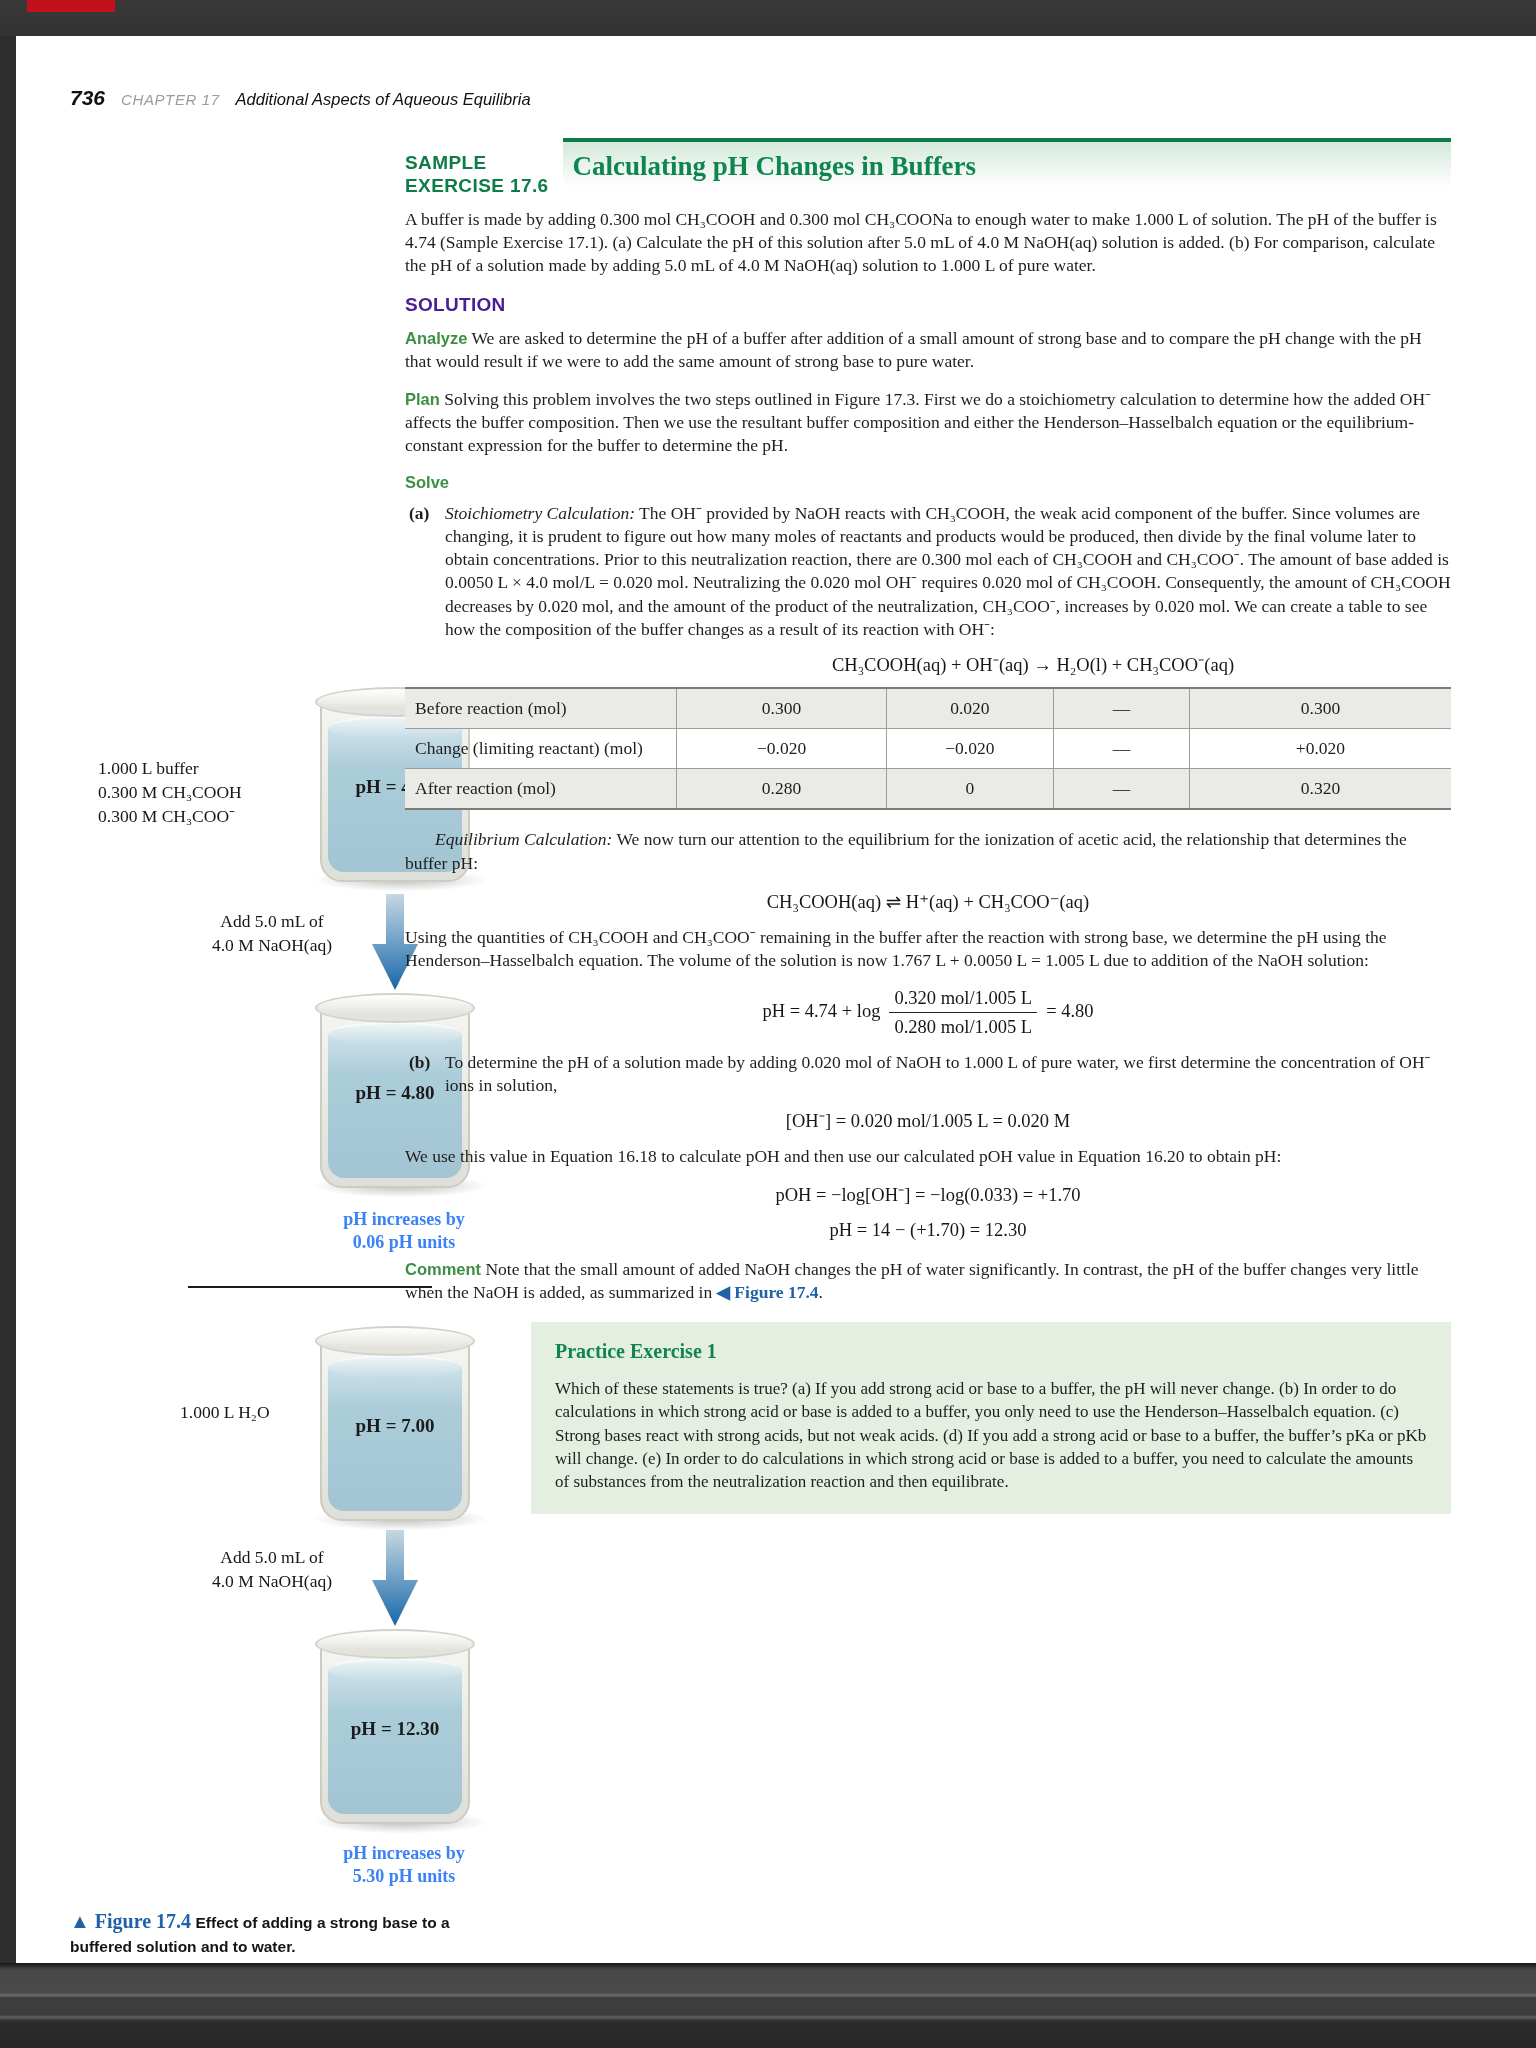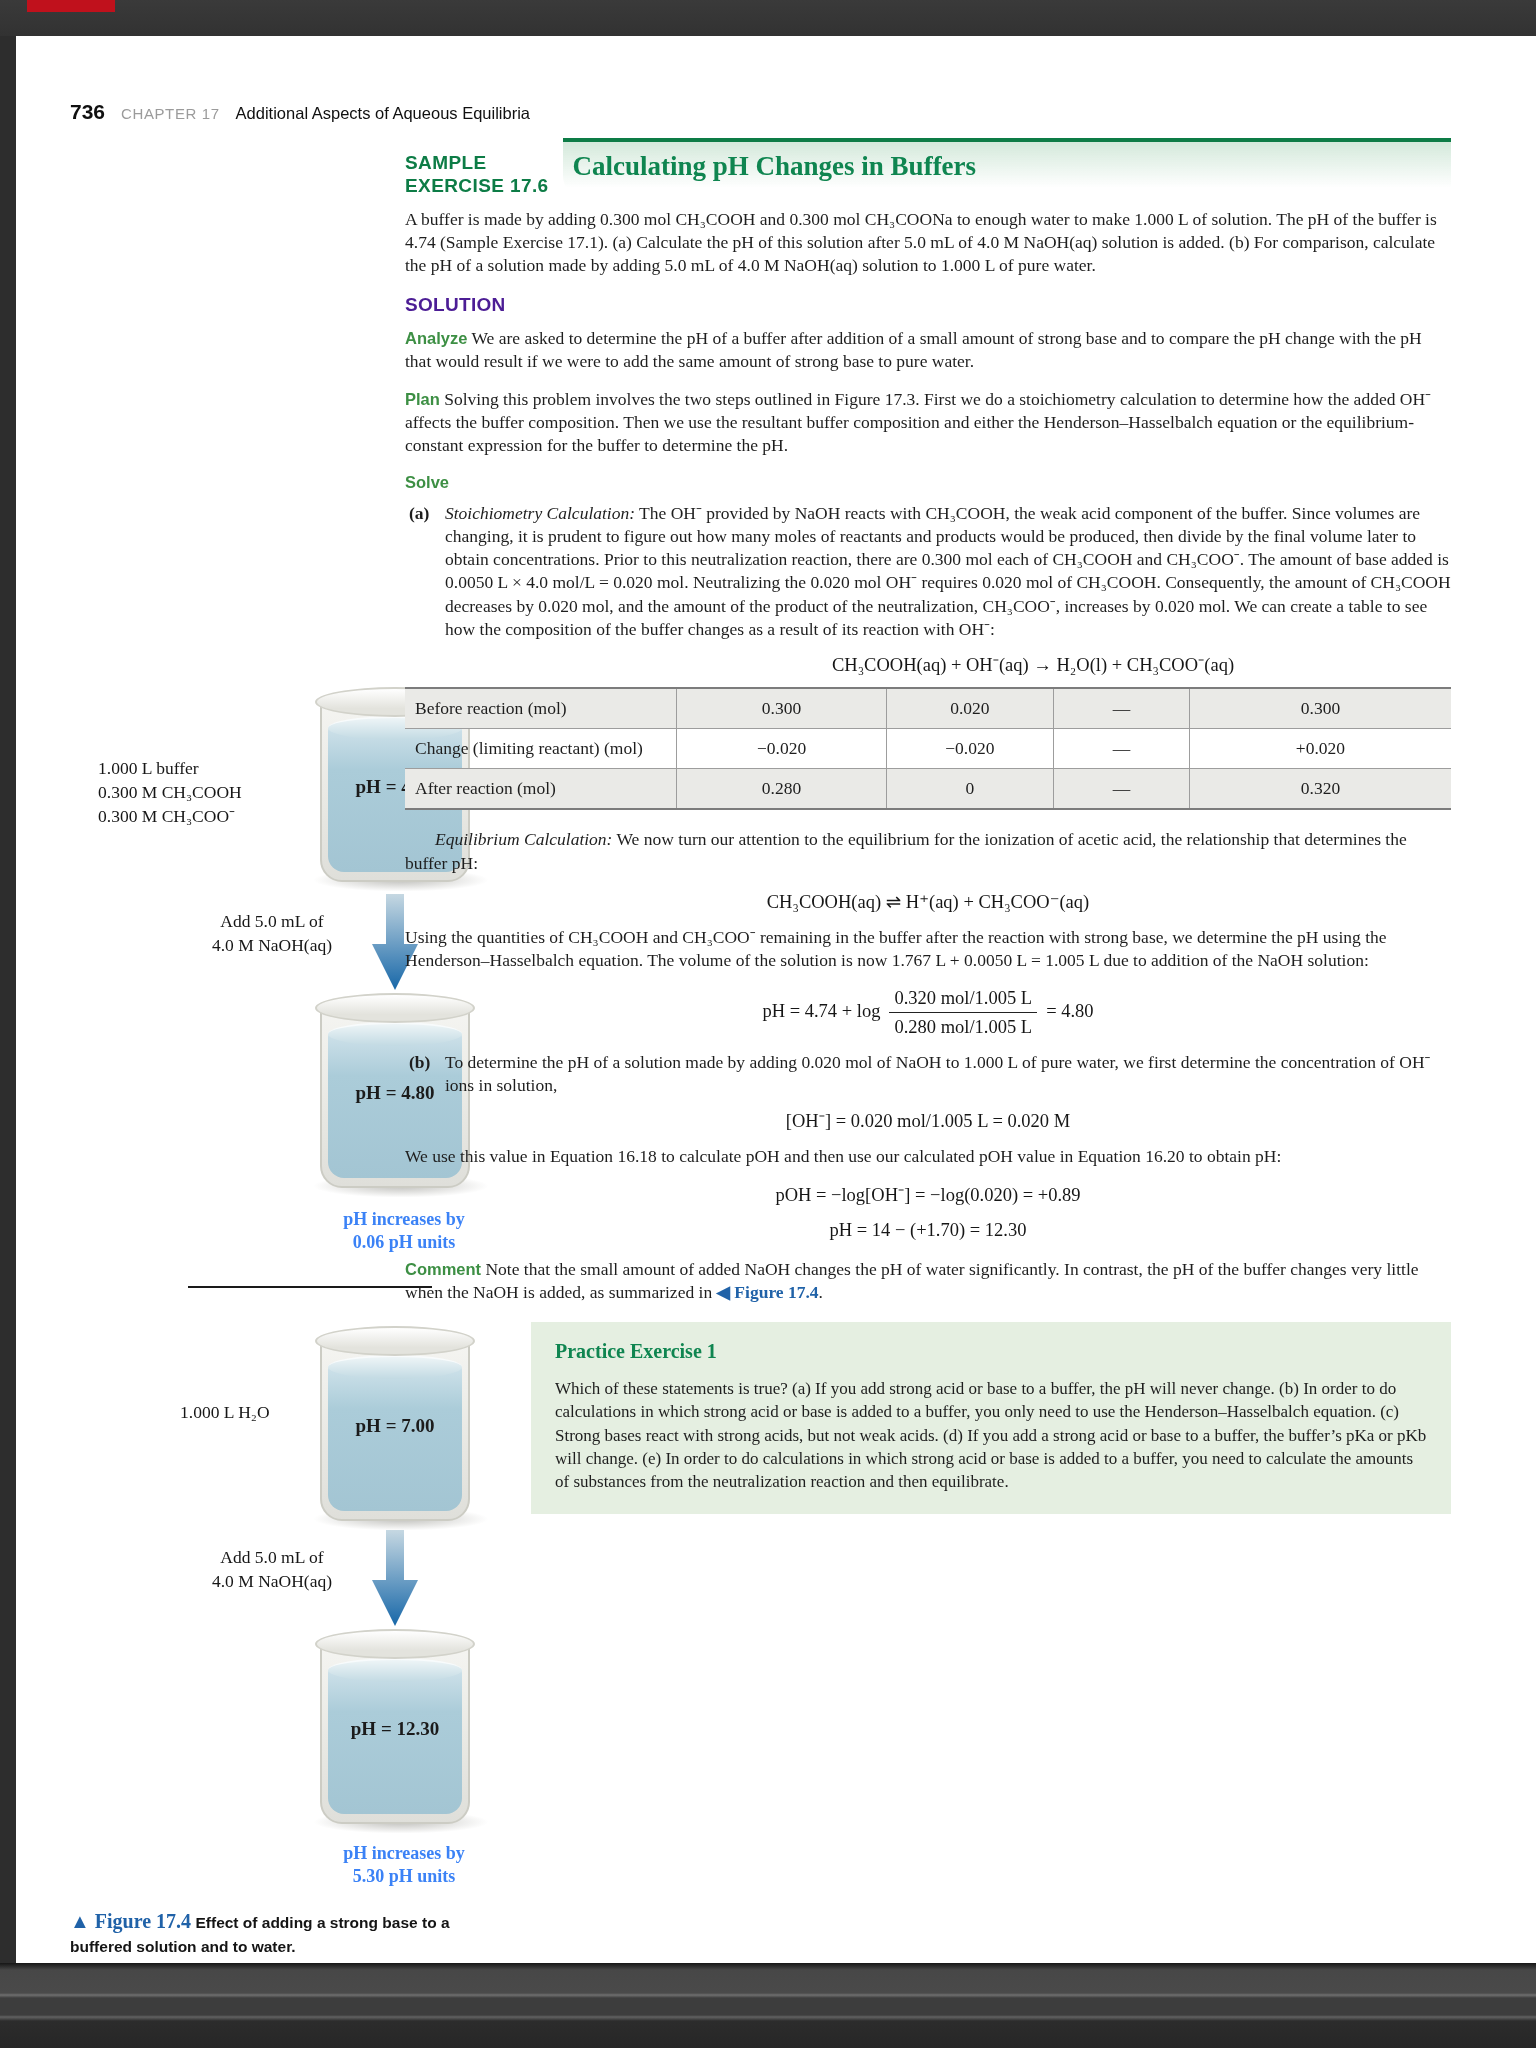--- a/index.html
+++ b/index.html
@@ -6,22 +6,22 @@
   .screen{position:relative;width:1536px;height:2048px;overflow:hidden;background:#111;
           font-family:"Liberation Serif",serif;-webkit-font-smoothing:antialiased;}
   
   .top-bar{position:absolute;left:0;top:0;right:0;height:36px;background:linear-gradient(180deg,#3a3a3a,#323232);}
   .red-tab{position:absolute;left:27px;top:0;width:88px;height:12px;background:#c0111c;}
   .left-edge{position:absolute;left:0;top:36px;width:16px;bottom:85px;background:#2d2d2d;}
   .bottom-edge{position:absolute;left:0;right:0;bottom:0;height:85px;
     background:linear-gradient(180deg,#161616 0px,#474747 7px,#4a4a4a 30px,#6f6f6f 32px,#3d3d3d 35px,#3d3d3d 52px,#616161 54px,#2c2c2c 58px,#262626 100%);}
   
   .page{position:absolute;left:16px;top:36px;right:0;bottom:85px;background:#ffffff;overflow:hidden;color:#1c1c1c;}
-  .page-header{position:absolute;left:54px;top:64px;display:flex;align-items:baseline;gap:16px;
-               font-family:"Liberation Sans",sans-serif;white-space:nowrap;}
+  .page-header{position:absolute;left:54px;top:50px;display:flex;align-items:baseline;gap:16px;
+               font-family:"Liberation Sans",sans-serif;white-space:nowrap;font-style:italic;}
   .page-num{font-weight:700;font-size:21px;color:#101010;}
   .chapter-label{color:#9b9b9b;font-size:15px;letter-spacing:.6px;}
   .chapter-title{font-size:16.5px;color:#101010;}
 
   
   .figure{position:absolute;left:54px;top:658px;width:426px;height:1290px;font-size:17.5px;}
   .beaker{position:absolute;width:150px;height:186px;}
   .beaker .shadow{position:absolute;left:-10px;right:-22px;bottom:-10px;height:24px;
       background:radial-gradient(ellipse at center,rgba(90,90,80,.38),transparent 68%);}
   .beaker .glass{position:absolute;inset:0;background:linear-gradient(180deg,#f5f5f2,#e9e9e4 55%,#dfdfda);
@@ -278,21 +278,21 @@
 
       <div class="hang">
         <span class="marker">(b)</span>
         <span>To determine the pH of a solution made by adding 0.020 mol of NaOH to 1.000 L of pure water, we first determine the concentration of OH⁻ ions in solution,</span>
       </div>
 
       <div class="eq">[OH⁻] = 0.020 mol/1.005 L = 0.020 M</div>
 
       <p class="para">We use this value in Equation 16.18 to calculate pOH and then use our calculated pOH value in Equation 16.20 to obtain pH:</p>
 
-      <div class="eq" style="margin-bottom:4px;">pOH = −log[OH⁻] = −log(0.020) = +0.89</div>
+      <div class="eq" style="margin-bottom:4px;">pOH = −log[OH⁻] = −log(0.033) = +1.70</div>
       <div class="eq">pH = 14 − (+1.70) = 12.30</div>
 
       <p class="para" style="margin-top:16px;">
         <span class="inline-label">Comment</span>
         <span>Note that the small amount of added NaOH changes the pH of water significantly. In contrast, the pH of the buffer changes very little when the NaOH is added, as summarized in</span>
         <span class="link-blue">◀ Figure 17.4</span><span>.</span>
       </p>
 
       <div class="practice">
         <div class="practice-title">Practice Exercise 1</div>

